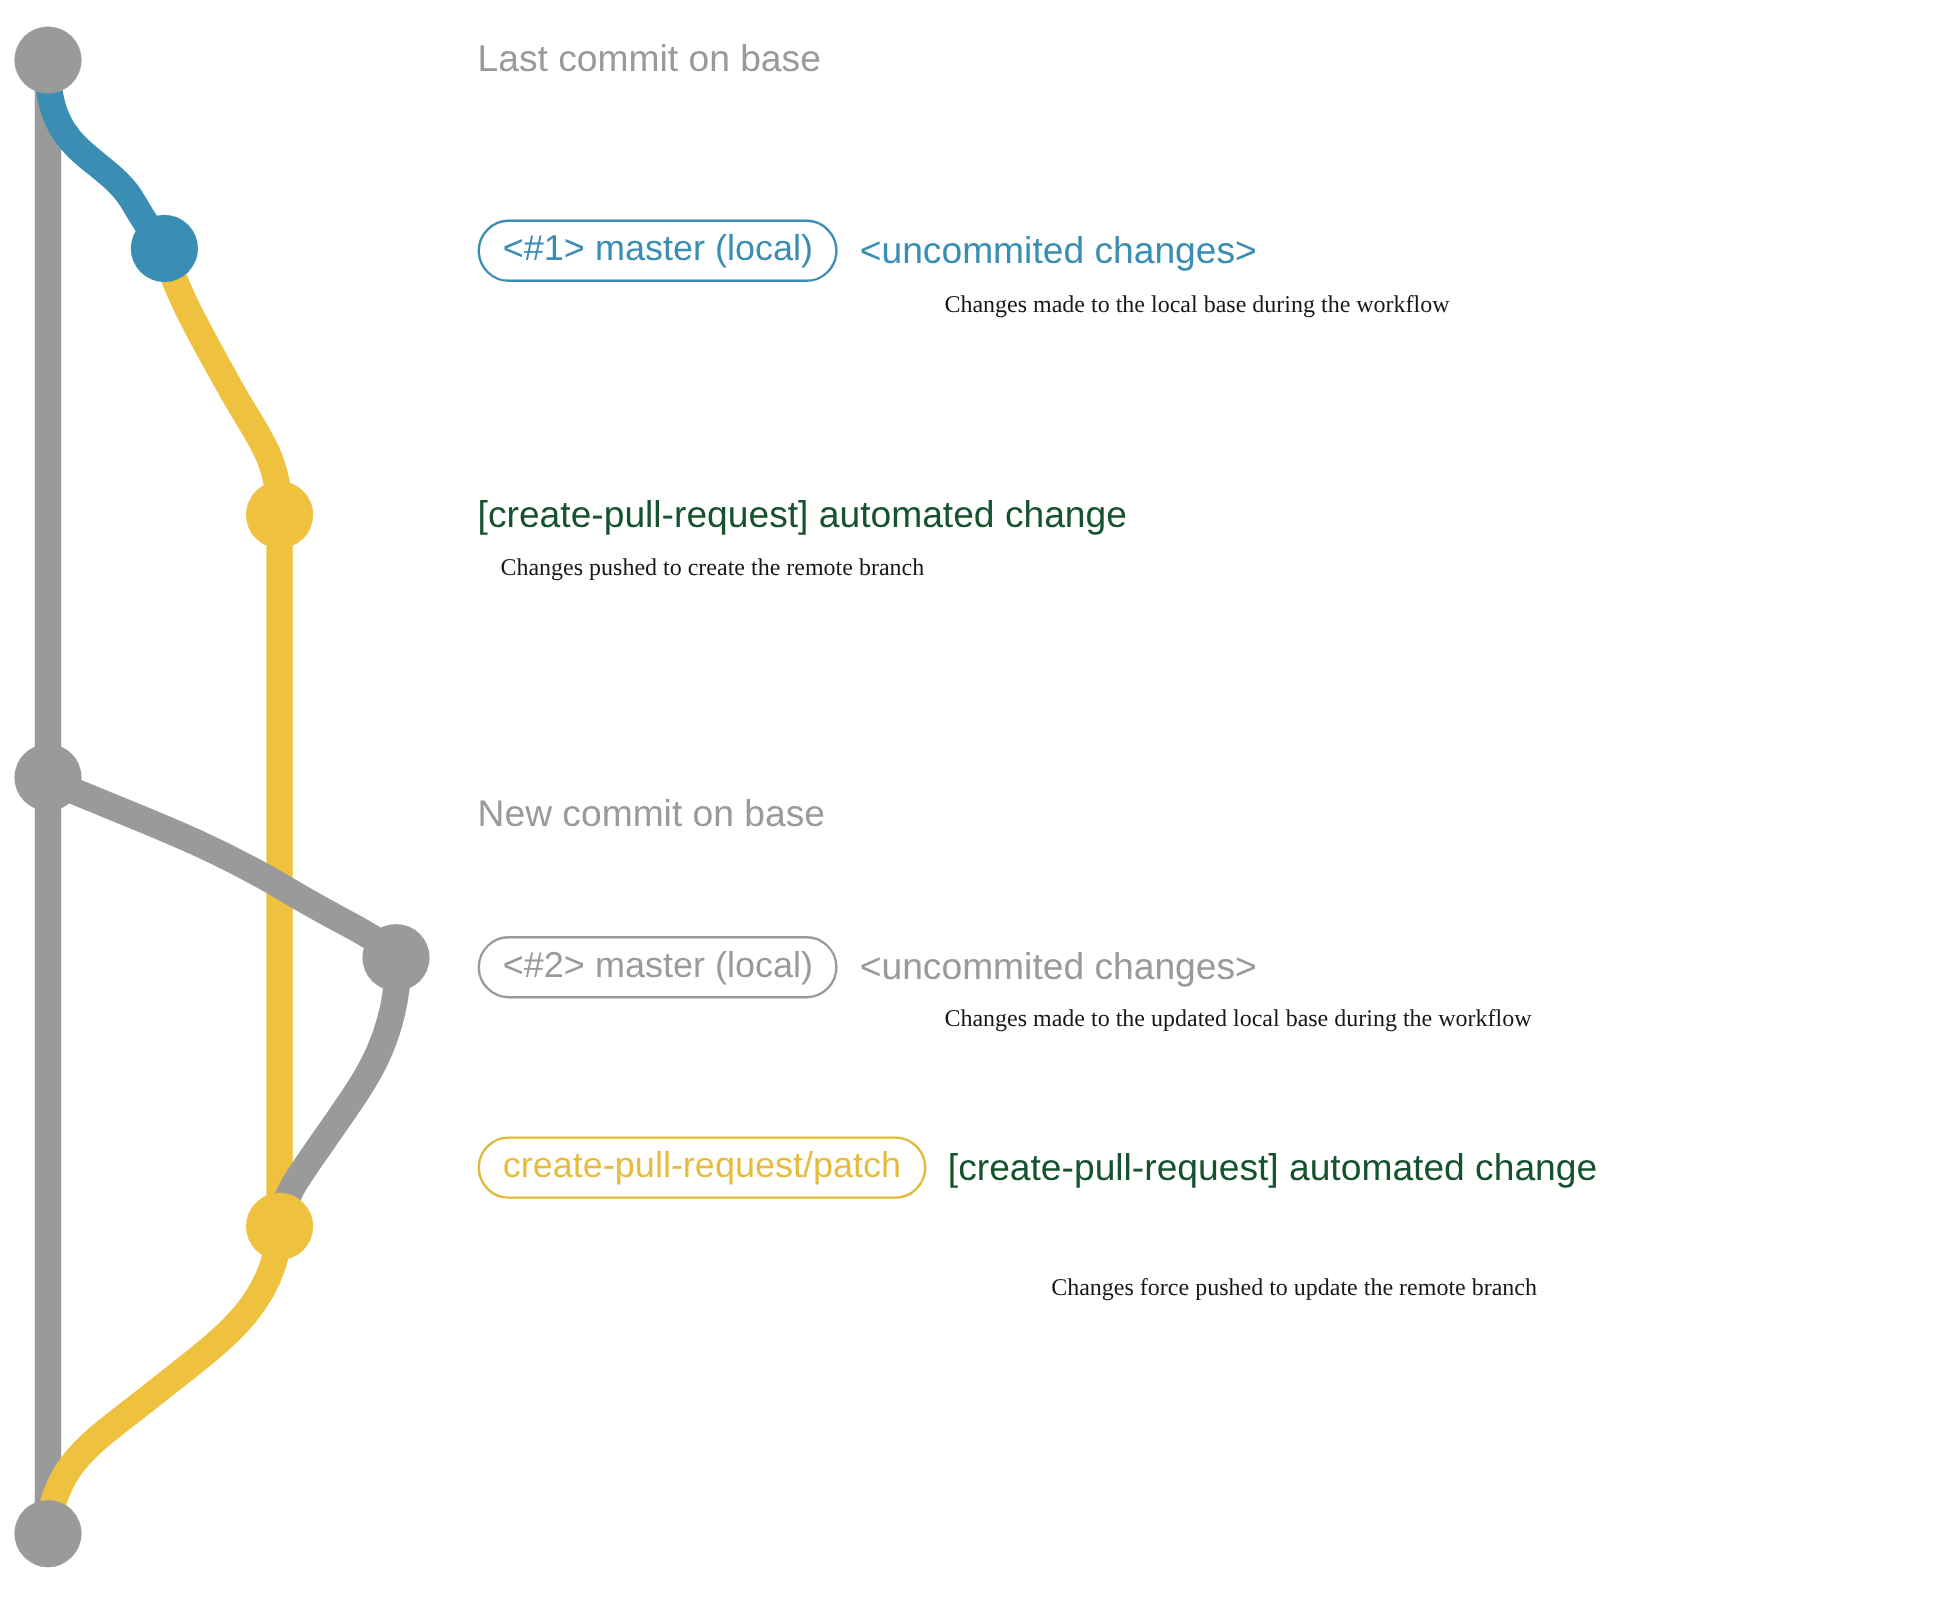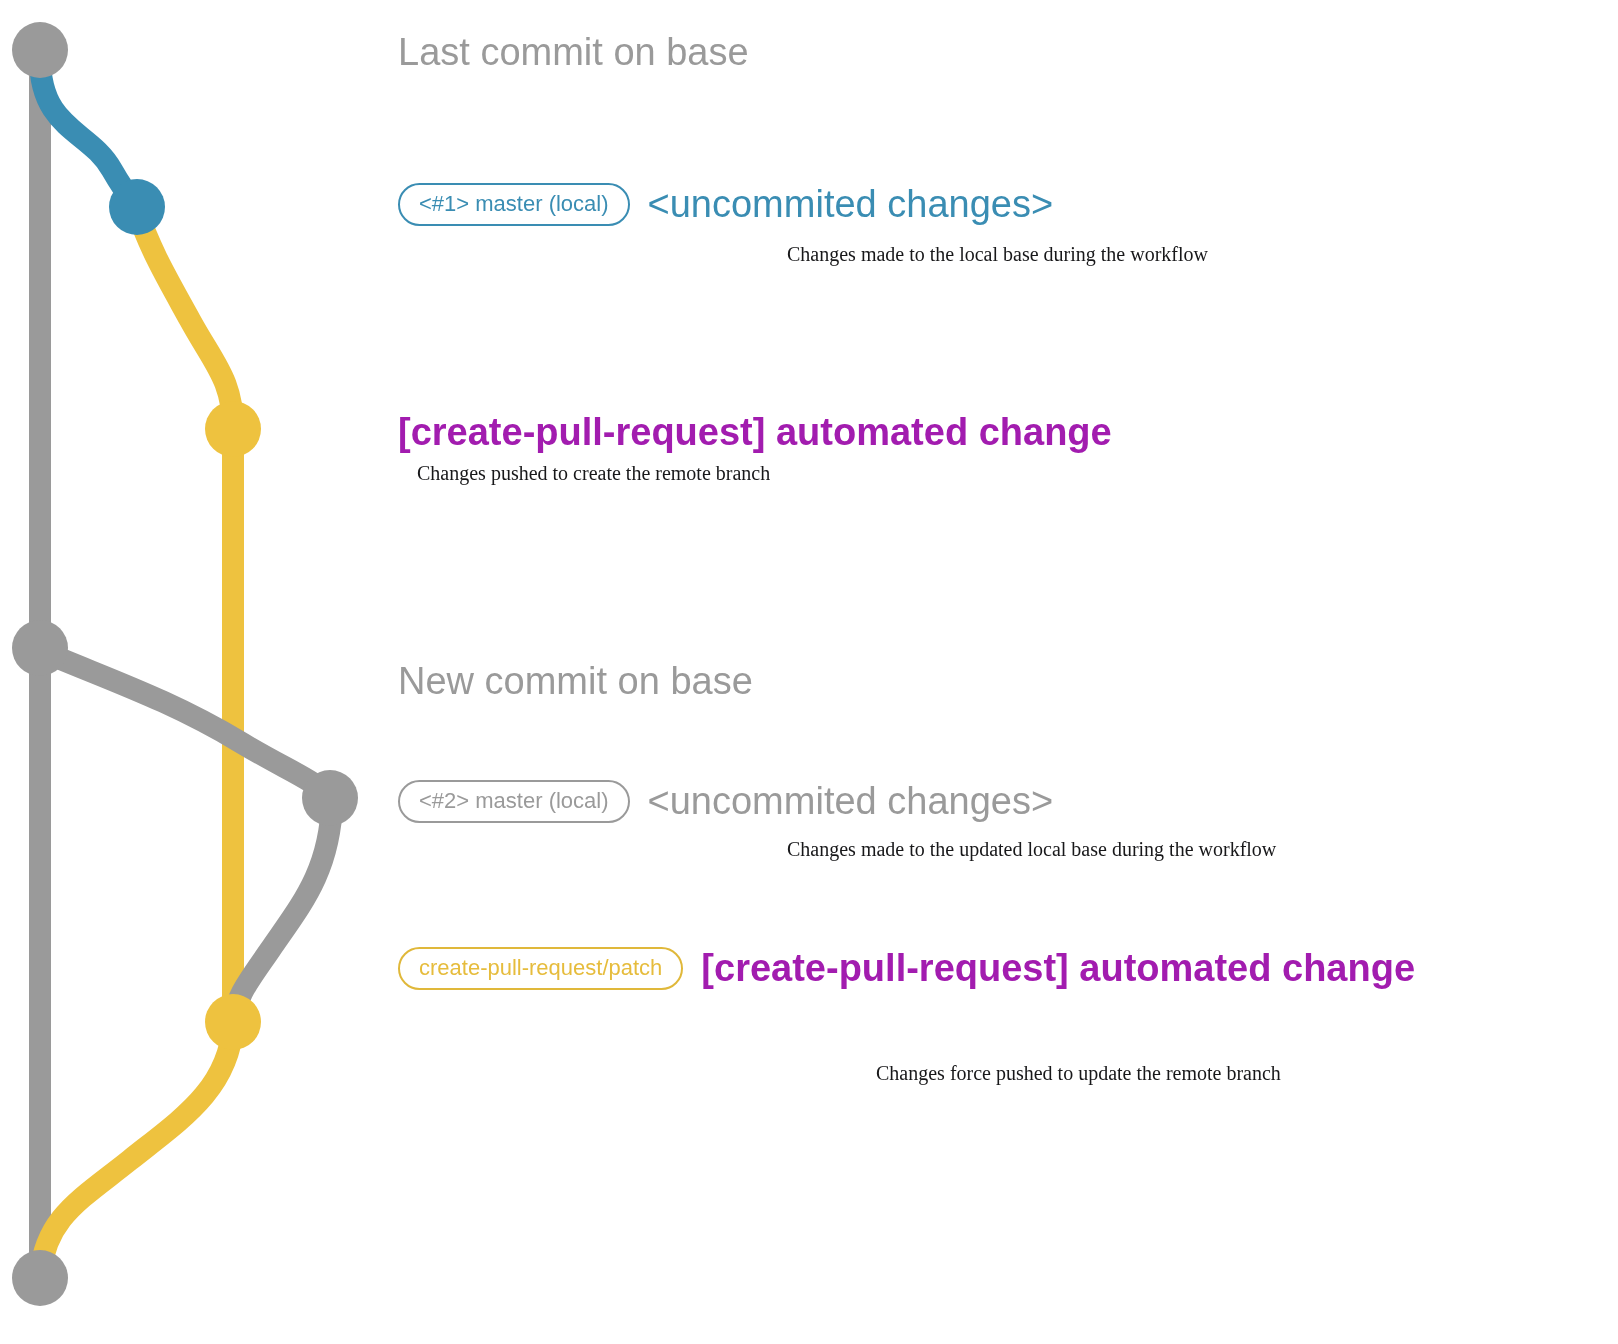--- a/index.html
+++ b/index.html
@@ -32,38 +32,38 @@
     position: absolute;
     display: flex;
     align-items: center;
     white-space: nowrap;
   }
   .badge {
     display: inline-block;
     border: 2px solid #9a9a9a;
     border-radius: 26px;
     padding: 7px 19px 9px 19px;
-    font-size: 22px;
+    font-size: 30px;
     line-height: 1.05;
     color: #9a9a9a;
     background: #ffffff;
     font-family: "Liberation Sans", sans-serif;
   }
   .badge.blue { border-color: #3a8db3; color: #3a8db3; }
   .badge.gold { border-color: #e0b83a; color: #e6bc3c; }
   .badge.gray { border-color: #9a9a9a; color: #9a9a9a; }
 
   .headline {
-    font-size: 38px;
+    font-size: 31px;
     line-height: 1.1;
     font-family: "Liberation Sans", sans-serif;
     color: #9a9a9a;
   }
   .headline.blue { color: #3a8db3; }
-  .headline.gold { color: #a21caf; font-weight: bold; }
+  .headline.gold { color: #14532d; }
   .headline.gray { color: #9a9a9a; }
   .headline.spaced { margin-left: 18px; }
 
   .subtext {
     position: absolute;
     font-family: "Liberation Serif", serif;
     font-size: 20px;
     line-height: 1.1;
     color: #18181a;
     white-space: nowrap;

